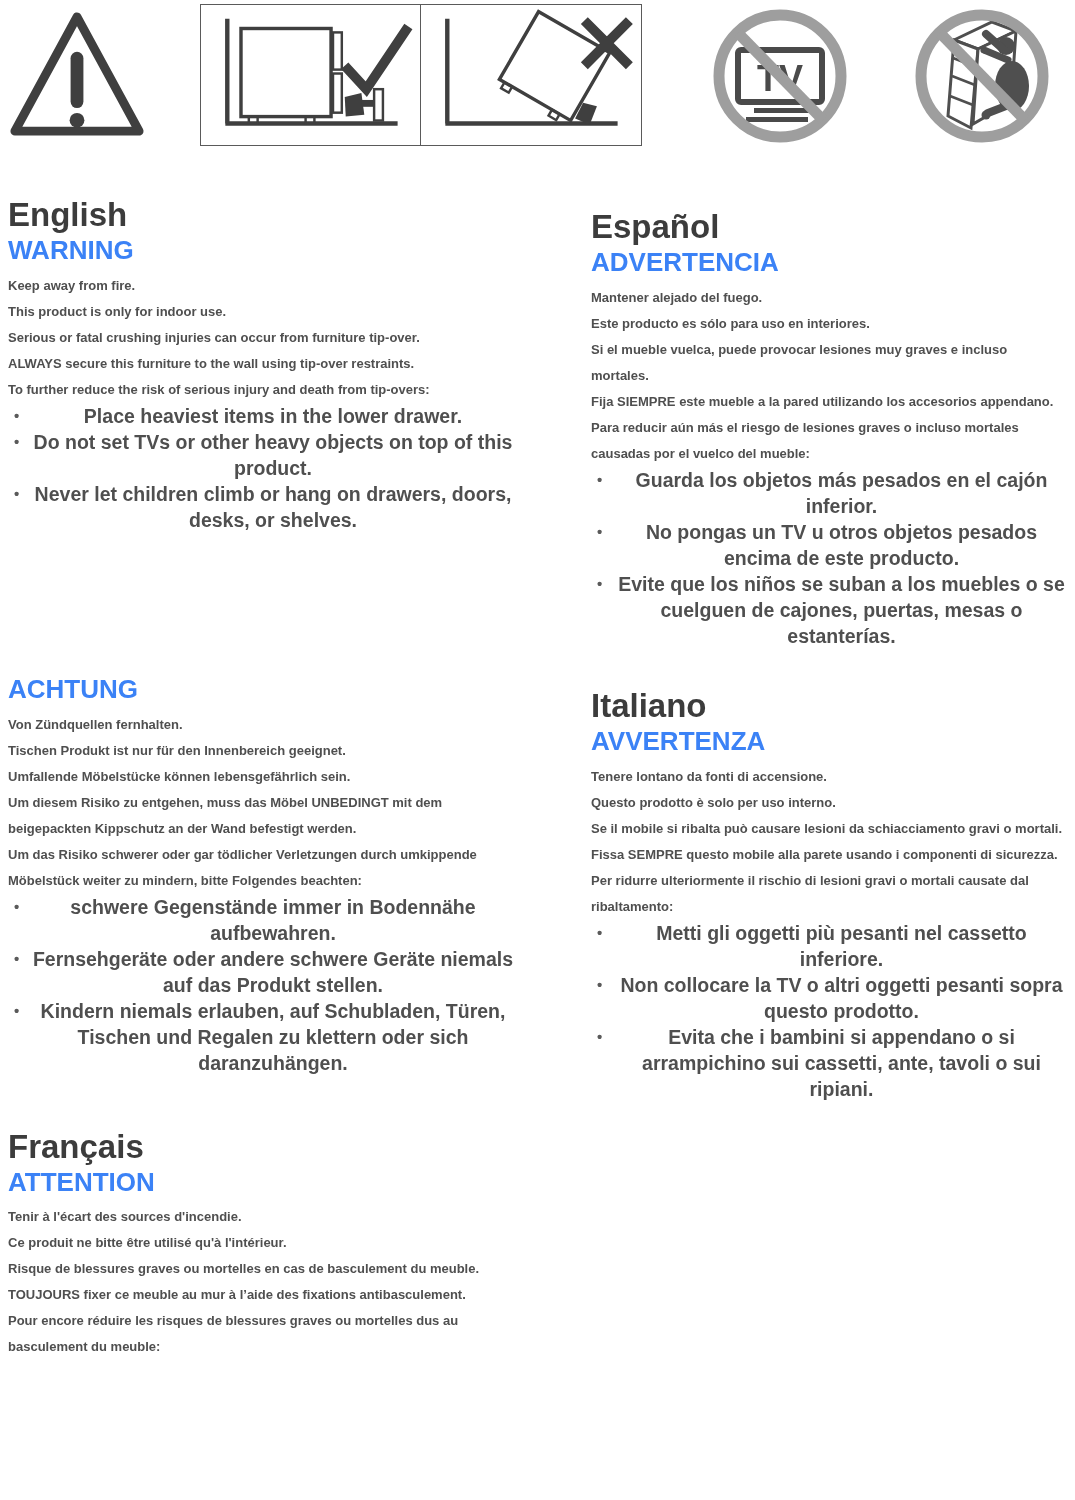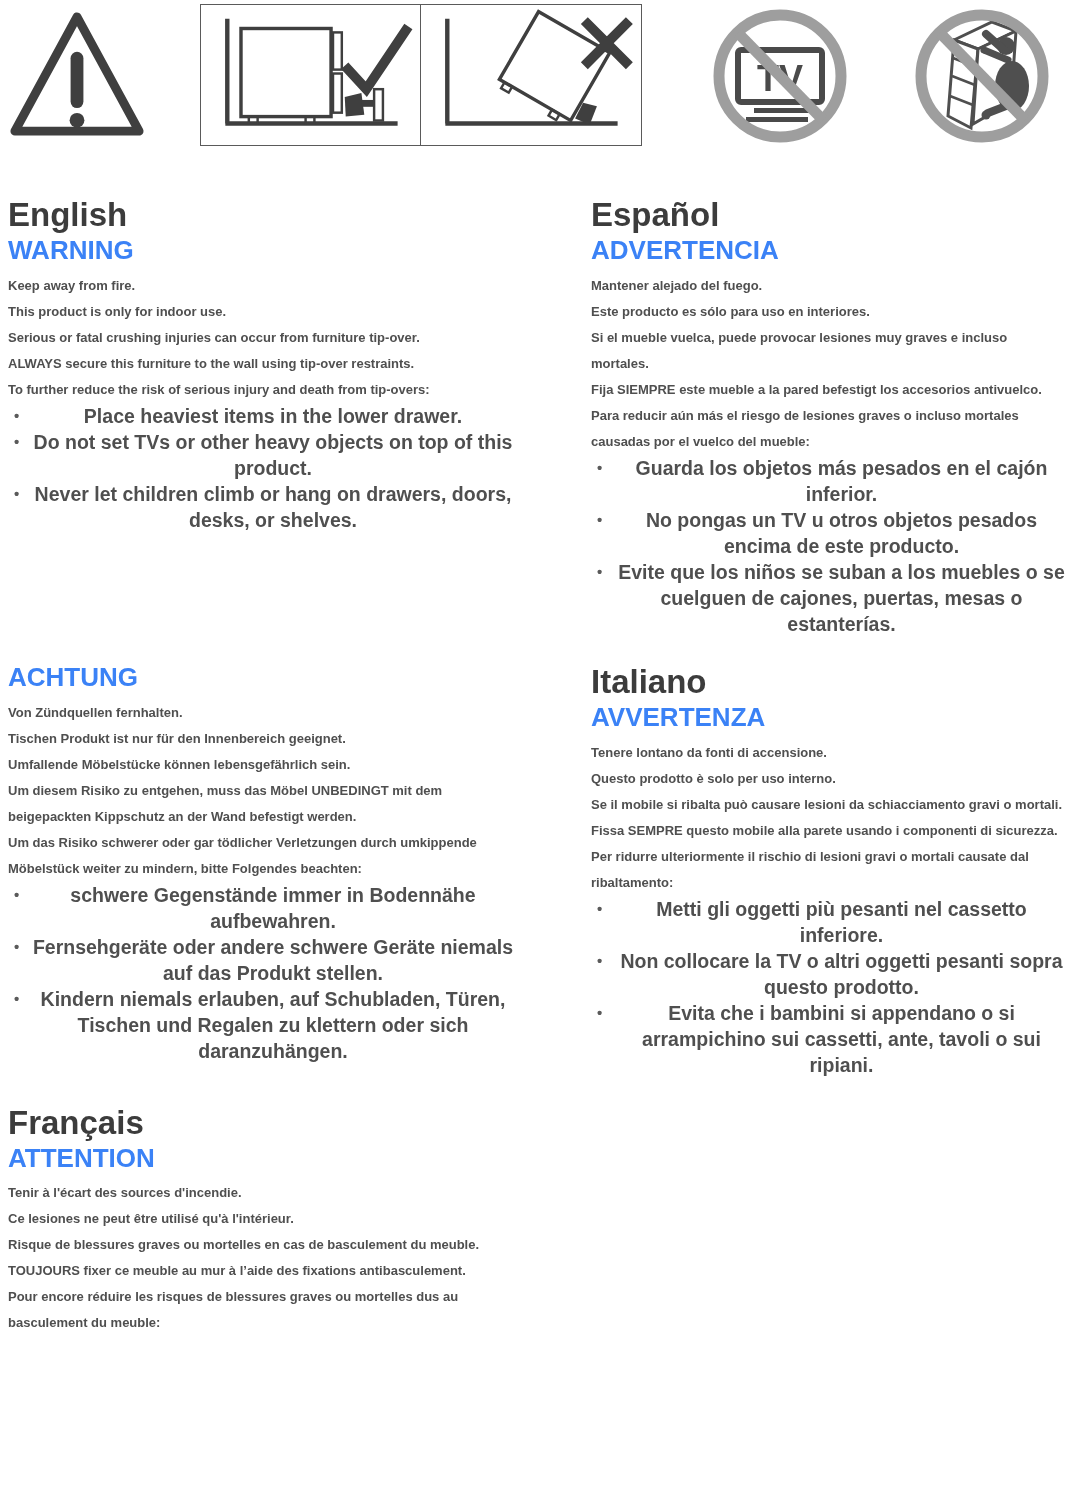--- a/index.html
+++ b/index.html
@@ -22,21 +22,21 @@
 
   
   .content{
     display:grid;
     grid-template-columns:506px 477px;
     column-gap:77px;
     row-gap:26px;
     margin:46px 8px 0 8px;
   }
   .col1{grid-column:1;}
-  .col2{grid-column:2;}
+  .col2{grid-column:2;margin-top:12px;}
   .row1{grid-row:1;}
   .row2{grid-row:2;}
   .row3{grid-row:3;}
 
   section h2{
     margin:0 0 2px 0;font-size:33px;line-height:1.15;
     font-weight:700;color:#3c3c3c;
   }
   section h3{
     margin:0 0 7px 0;font-size:26px;line-height:1.15;
@@ -138,21 +138,21 @@
         <li>Never let children climb or hang on drawers, doors, desks, or shelves.</li>
       </ul>
     </section>
 
     <section class="col2 row1">
       <h2>Español</h2>
       <h3>ADVERTENCIA</h3>
       <p>Mantener alejado del fuego.</p>
       <p>Este producto es sólo para uso en interiores.</p>
       <p>Si el mueble vuelca, puede provocar lesiones muy graves e incluso mortales.</p>
-      <p>Fija SIEMPRE este mueble a la pared befestigt los accesorios antivuelco.</p>
+      <p>Fija SIEMPRE este mueble a la pared utilizando los accesorios appendano.</p>
       <p>Para reducir aún más el riesgo de lesiones graves o incluso mortales causadas por el vuelco del mueble:</p>
       <ul>
         <li>Guarda los objetos más pesados en el cajón inferior.</li>
         <li>No pongas un TV u otros objetos pesados encima de este producto.</li>
         <li>Evite que los niños se suban a los muebles o se cuelguen de cajones, puertas, mesas o estanterías.</li>
       </ul>
     </section>
 
     <section class="col1 row2">
       <h3>ACHTUNG</h3>
@@ -180,21 +180,21 @@
         <li>Metti gli oggetti più pesanti nel cassetto inferiore.</li>
         <li>Non collocare la TV o altri oggetti pesanti sopra questo prodotto.</li>
         <li>Evita che i bambini si appendano o si arrampichino sui cassetti, ante, tavoli o sui ripiani.</li>
       </ul>
     </section>
 
     <section class="col1 row3">
       <h2>Français</h2>
       <h3>ATTENTION</h3>
       <p>Tenir à l'écart des sources d'incendie.</p>
-      <p>Ce lesiones ne peut être utilisé qu'à l'intérieur.</p>
+      <p>Ce produit ne bitte être utilisé qu'à l'intérieur.</p>
       <p>Risque de blessures graves ou mortelles en cas de basculement du meuble.</p>
       <p>TOUJOURS fixer ce meuble au mur à l’aide des fixations antibasculement.</p>
       <p>Pour encore réduire les risques de blessures graves ou mortelles dus au basculement du meuble:</p>
 
     </section>
 
   </div>
 </div>
 
 </body></html>

